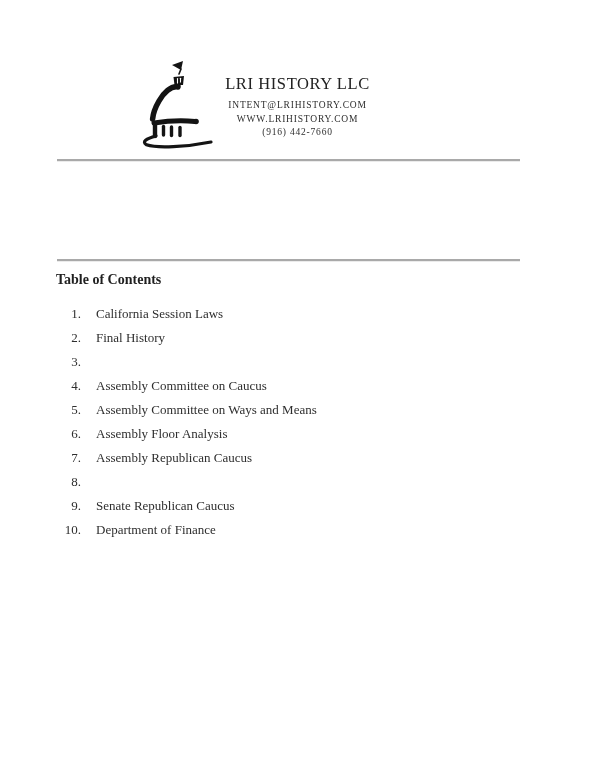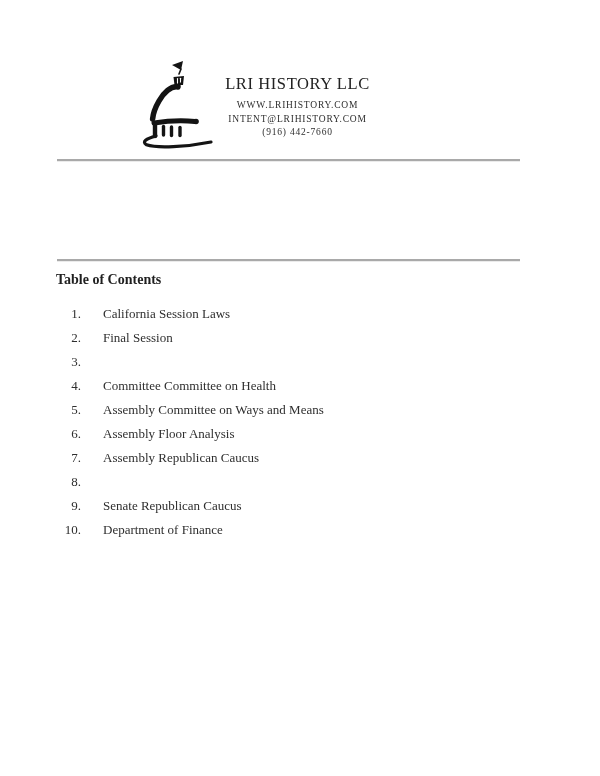--- a/index.html
+++ b/index.html
@@ -90,21 +90,21 @@
     font-size: 13px;
     line-height: 15px;
     color: #2e2e2e;
   }
   .toc-num {
     width: 81px;
     text-align: right;
     flex: 0 0 81px;
   }
   .toc-label {
-    margin-left: 22px;
+    margin-left: 15px;
   }
 </style>
 </head>
 <body>
 
 <div class="page">
 
   <svg class="logo" viewBox="0 0 82 96" aria-hidden="true">
     <g fill="none" stroke="#141414" stroke-linecap="round">
 
@@ -125,47 +125,47 @@
       <path d="M25.5,69.5 V78" stroke-width="3.4"></path>
       <path d="M33.5,70 V78.5" stroke-width="3.4"></path>
       <path d="M42,70.5 V78.5" stroke-width="3.4"></path>
 
       <path d="M18,79 C8,81.5 3.5,85 8.5,87.8 C19,91.5 48,90 73,85" stroke-width="3.2"></path>
     </g>
   </svg>
 
   <div class="header-text">
     <div class="company">LRI HISTORY LLC</div>
+    <div class="contact">INTENT@LRIHISTORY.COM</div>
     <div class="contact">WWW.LRIHISTORY.COM</div>
-    <div class="contact">INTENT@LRIHISTORY.COM</div>
     <div class="contact">(916) 442-7660</div>
   </div>
 
   <div class="rule rule-1"></div>
 
 
   <div class="rule rule-2"></div>
 
   <h2 class="toc-title">Table of Contents</h2>
 
   <div class="toc-list">
     <div class="toc-item">
       <span class="toc-num">1.</span>
       <span class="toc-label">California Session Laws</span>
     </div>
     <div class="toc-item">
       <span class="toc-num">2.</span>
-      <span class="toc-label">Final Session</span>
+      <span class="toc-label">Final History</span>
     </div>
     <div class="toc-item">
       <span class="toc-num">3.</span>
     </div>
     <div class="toc-item">
       <span class="toc-num">4.</span>
-      <span class="toc-label">Committee Committee on Health</span>
+      <span class="toc-label">Assembly Committee on Caucus</span>
     </div>
     <div class="toc-item">
       <span class="toc-num">5.</span>
       <span class="toc-label">Assembly Committee on Ways and Means</span>
     </div>
     <div class="toc-item">
       <span class="toc-num">6.</span>
       <span class="toc-label">Assembly Floor Analysis</span>
     </div>
     <div class="toc-item">

